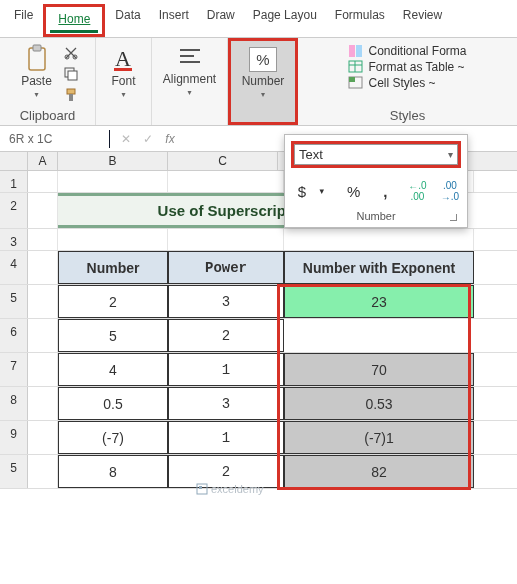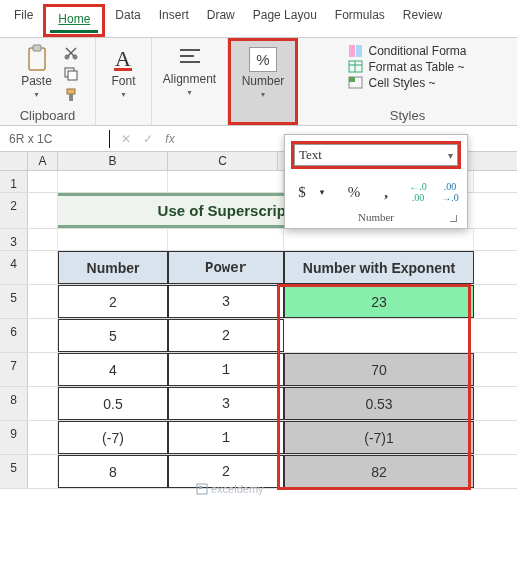--- a/index.html
+++ b/index.html
@@ -172,21 +172,20 @@
 .popout {
   position: absolute;
   top: 134px;
   left: 284px;
   width: 184px;
   background: #fff;
   border: 1px solid #bbb;
   box-shadow: 0 3px 8px rgba(0,0,0,.25);
   z-index: 50;
   padding: 6px 6px 2px 6px;
-  font-family: Liberation Serif, serif;
 }
 .popout-sel-wrap {
   border: 3px solid #d63228;
   display: flex;
   margin-bottom: 8px;
 }
 .popout-select {
   flex: 1;
   border: 1px solid #999;
   padding: 2px 4px;

